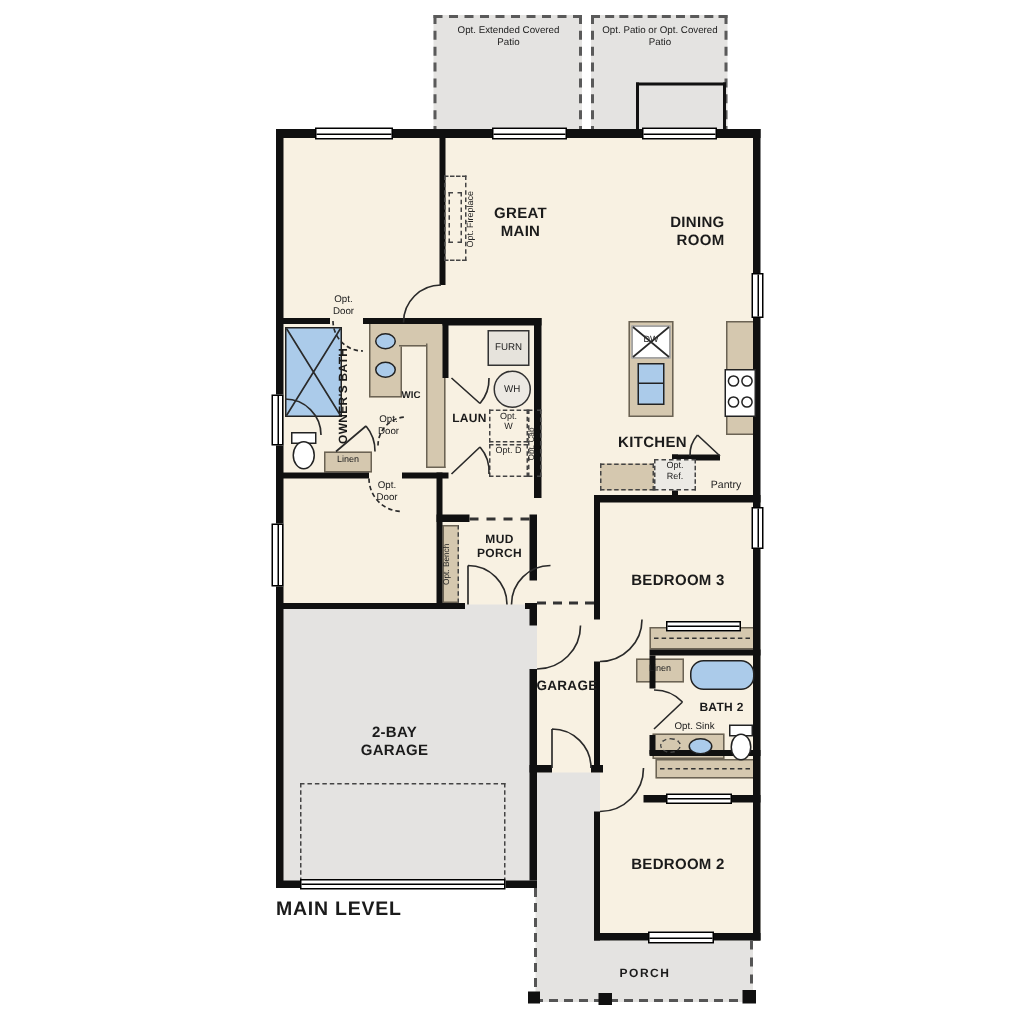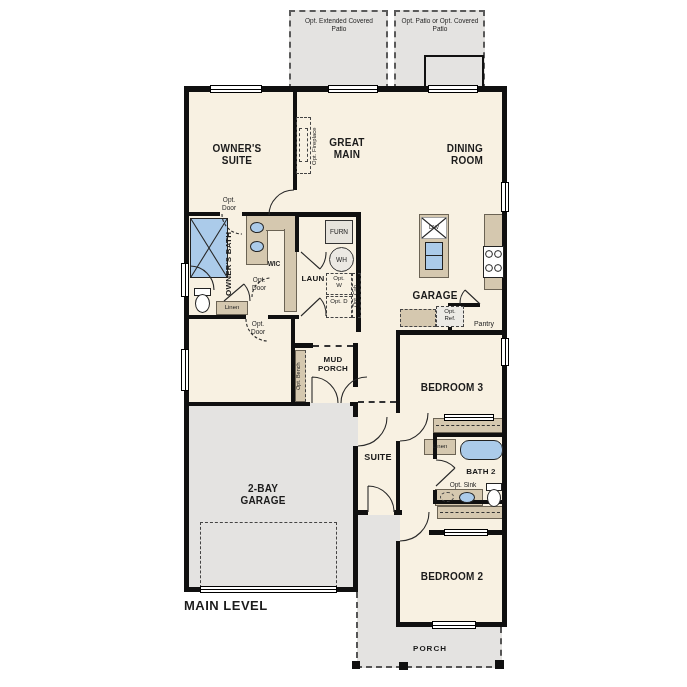--- a/index.html
+++ b/index.html
@@ -180,32 +180,31 @@
       <path d="M 422 218 L 446 238 M 446 218 L 422 238"></path>
     </g>
     <g stroke="#222" stroke-width="1" fill="none">
       <circle cx="489" cy="254" r="3.4"></circle>
       <circle cx="498" cy="254" r="3.4"></circle>
       <circle cx="489" cy="268" r="3.4"></circle>
       <circle cx="498" cy="268" r="3.4"></circle>
     </g>
   </svg>
 
-  <div class="lbl" style="left:197px;top:143px;width:80px;">OWNER'S SUITE</div>
   <div class="lbl" style="left:317px;top:137px;width:60px;">GREAT MAIN</div>
   <div class="lbl" style="left:423px;top:143px;width:60px;text-align:right;">DINING ROOM</div>
-  <div class="lbl" style="left:395px;top:290px;width:80px;">GARAGE</div>
+  <div class="lbl" style="left:395px;top:290px;width:80px;">KITCHEN</div>
   <div class="lbl sm vtext" style="left:224px;top:228px;height:72px;width:18px;text-align:center;">OWNER'S BATH</div>
   <div class="ann" style="left:263px;top:260px;width:22px;font-weight:bold;">WIC</div>
   <div class="lbl sm" style="left:298px;top:274px;width:30px;">LAUN</div>
   <div class="lbl sm" style="left:313px;top:355px;width:40px;">MUD PORCH</div>
   <div class="lbl" style="left:412px;top:366px;width:80px;margin-top:16px;">BEDROOM 3</div>
   <div class="lbl sm" style="left:461px;top:467px;width:40px;">BATH 2</div>
   <div class="lbl" style="left:412px;top:571px;width:80px;">BEDROOM 2</div>
-  <div class="lbl sm" style="left:357px;top:452px;width:42px;font-size:9px;">SUITE</div>
+  <div class="lbl sm" style="left:357px;top:452px;width:42px;font-size:9px;">GARAGE</div>
   <div class="lbl" style="left:233px;top:483px;width:60px;">2-BAY GARAGE</div>
   <div class="lbl sm" style="left:405px;top:644px;width:50px;letter-spacing:1px;">PORCH</div>
   <div class="ann" style="left:466px;top:320px;width:36px;font-size:7px;">Pantry</div>
 
   <div class="ann" style="left:216px;top:196px;width:26px;background:#f8f1e2;">Opt. Door</div>
   <div class="ann" style="left:247px;top:276px;width:24px;">Opt. Door</div>
   <div class="ann" style="left:246px;top:320px;width:24px;">Opt. Door</div>
   <div class="ann vtext" style="left:311px;top:118px;height:56px;font-size:6px;">Opt. Fireplace</div>
   <div class="ann vtext" style="left:295px;top:352px;height:48px;font-size:5.5px;width:11px;">Opt. Bench</div>
   <div class="ann boxlabel" style="left:216px;top:301px;width:32px;height:14px;display:flex;align-items:center;justify-content:center;font-size:6px;">Linen</div>

